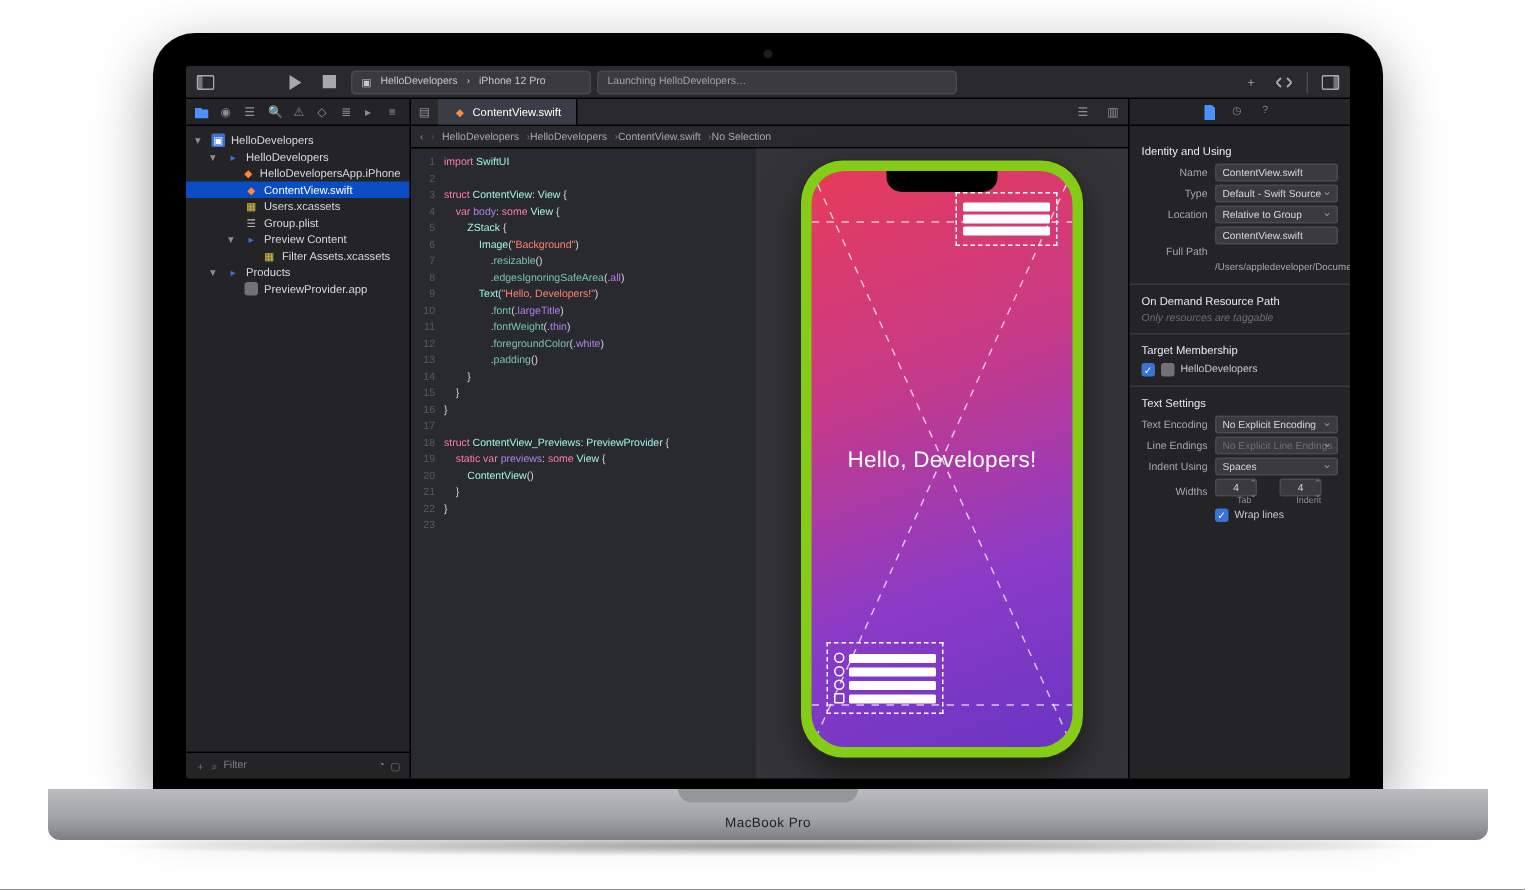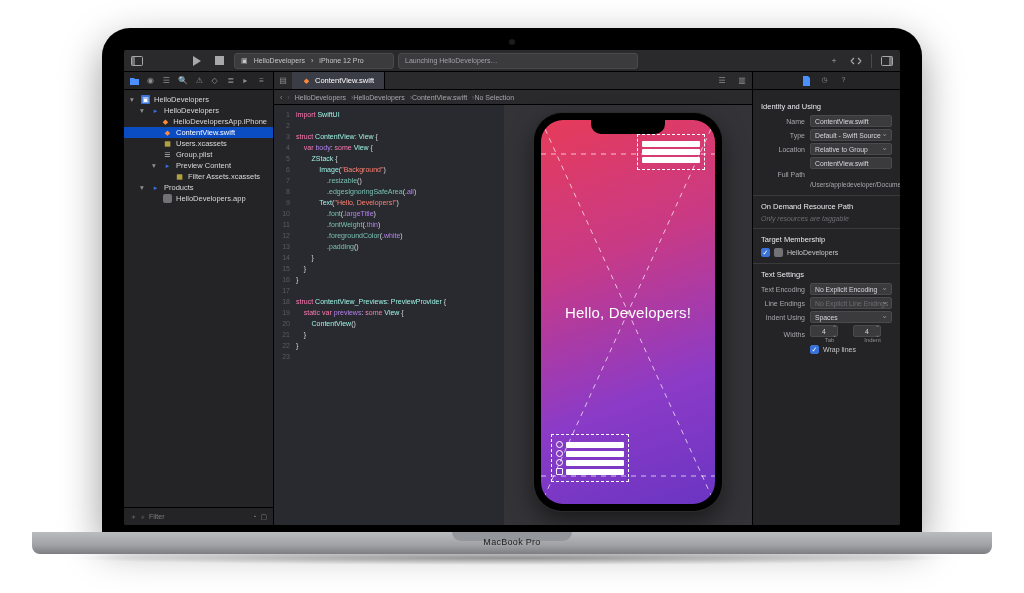--- a/index.html
+++ b/index.html
@@ -3,21 +3,21 @@
 <meta charset="utf-8">
 <style>
   * { box-sizing: border-box; margin: 0; padding: 0; font-family: -apple-system, "SF Pro Text", "Helvetica Neue", Arial, sans-serif; }
   body { background: #fff; width: 1024px; height: 593px; overflow: hidden; display:flex; align-items:center; justify-content:center; }
 
   
   .mac-frame { position: relative; width: 960px; }
   .mac-screen { width: 820px; margin: 0 auto; background: #000; border-radius: 28px 28px 0 0; padding: 22px 22px 8px 22px; box-shadow: 0 14px 40px rgba(0,0,0,.4); position:relative; }
   .mac-camera { position:absolute; top:11px; left:50%; transform:translateX(-50%); width:6px; height:6px; border-radius:50%; background:#1c1c1c; }
   .mac-screen-inner { width: 776px; height: 475px; background: #1e1e1e; border-radius: 2px; overflow:hidden; position:relative; }
-  .mac-base { width: 960px; height: 22px; background: linear-gradient(#babcc0,#9fa1a5 60%,#7c7e81); border-radius: 0 0 8px 8px; position: relative; margin-top:-1px;}
+  .mac-base { width: 960px; height: 34px; background: linear-gradient(#babcc0,#9fa1a5 60%,#7c7e81); border-radius: 0 0 8px 8px; position: relative; margin-top:-1px;}
   .mac-base::before { content:""; position:absolute; top:0; left:50%; transform:translateX(-50%); width:120px; height:9px; background:#93969a; border-radius:0 0 10px 10px;}
   .mac-label { position:absolute; bottom:7px; left:50%; transform:translateX(-50%); font-size:9px; color:#222; letter-spacing:0.3px; }
   .mac-base-shadow { width:900px; height:14px; margin:-3px auto 0; background:radial-gradient(ellipse at center, rgba(0,0,0,.35), rgba(0,0,0,0) 70%);}
 
   
   .xc { display:flex; flex-direction:column; width:100%; height:100%; color:#c7c7c7; font-size:8px; }
   .xc-toolbar { height:22px; background:#2a2a2c; border-bottom:1px solid #000; display:flex; align-items:center; padding:0 6px; gap:8px; }
   .tb-btn { width:14px; height:14px; display:flex; align-items:center; justify-content:center; color:#a8a8ab; }
   .activity { flex:1; display:flex; align-items:center; gap:4px; }
   .activity-box { height:16px; background:#3b3b3e; border:1px solid #4a4a4d; border-radius:3px; display:flex; align-items:center; padding:0 6px; font-size:7px; color:#c7c7c7; gap:6px; }
@@ -52,21 +52,21 @@
   .jumpbar .seg::after { content:" ›"; color:#6e6e72; margin-left:3px; }
   .jumpbar .seg:last-child::after { content:""; }
 
   .editor-split { flex:1; display:flex; min-height:0; }
   .code { flex:0 0 230px; display:flex; font-family: "SF Mono", Menlo, monospace; font-size:7px; line-height:11px; overflow:hidden; }
   .gutter { width:20px; text-align:right; padding:4px 4px 0 0; color:#5a5a5e; }
   .src { flex:1; padding:4px 4px 0 2px; white-space:pre; color:#d7d7dc; }
   .kw{color:#ff7ab2;} .ty{color:#9ef2e4;} .str{color:#ff8170;} .mod{color:#b281eb;} .fn{color:#78c2b3;}
 
   .canvas { flex:1; background:#343438; display:flex; align-items:flex-start; justify-content:center; padding:8px 0; position:relative; }
-  .phone { width:188px; height:398px; background:#000000; border-radius:28px; padding:7px; box-shadow:0 0 0 1px #2b2b2e, 0 10px 24px rgba(0,0,0,.5); position:relative;text-align:right; }
+  .phone { width:188px; height:398px; background:#84cc16; border-radius:28px; padding:7px; box-shadow:0 0 0 1px #2b2b2e, 0 10px 24px rgba(0,0,0,.5); position:relative;text-align:right; }
   .phone-screen { width:100%; height:100%; border-radius:22px; background:linear-gradient(160deg,#e63b5a 0%,#c83a86 35%,#8b3bc7 70%,#6a35c2 100%); position:relative; overflow:hidden; display:flex; align-items:center; justify-content:center; }
   .notch { position:absolute; top:0; left:50%; transform:translateX(-50%); width:74px; height:14px; background:#000; border-radius:0 0 10px 10px; z-index:3;}
   .hello { color:#fff; font-size:15px; font-weight:300; letter-spacing:0.2px; }
   .dashed-x { position:absolute; inset:0; pointer-events:none; }
   .dashed-x line { stroke:#fff; stroke-width:1; stroke-dasharray:5 5; opacity:.7;}
   .dash-block { position:absolute; border:1px dashed #fff; padding:4px; }
   .dash-block .bar { height:6px; background:#fff; margin:2px 0; border-radius:1px;}
   .block-tr { top:14px; right:10px; width:68px; }
   .block-bl { bottom:22px; left:10px; width:78px; }
   .block-bl .row { display:flex; align-items:center; gap:3px; margin:2px 0; }
@@ -208,21 +208,21 @@
                   <span>Filter Assets.xcassets</span>
                 </div>
                 <div class="tree-row indent-1">
                   <span class="chev">▾</span>
                   <span class="ficon folder">▸</span>
                   <span>Products</span>
                 </div>
                 <div class="tree-row indent-2">
                   <span class="chev"></span>
                   <span class="ficon app"></span>
-                  <span>HelloDevelopers.app</span>
+                  <span>PreviewProvider.app</span>
                 </div>
               </div>
             <div class="nav-filter">
               <span>＋</span>
               <span>⌕</span>
               <span style="flex:1">Filter</span>
               <span>◔</span>
               <span>▢</span>
             </div>
           </div>

